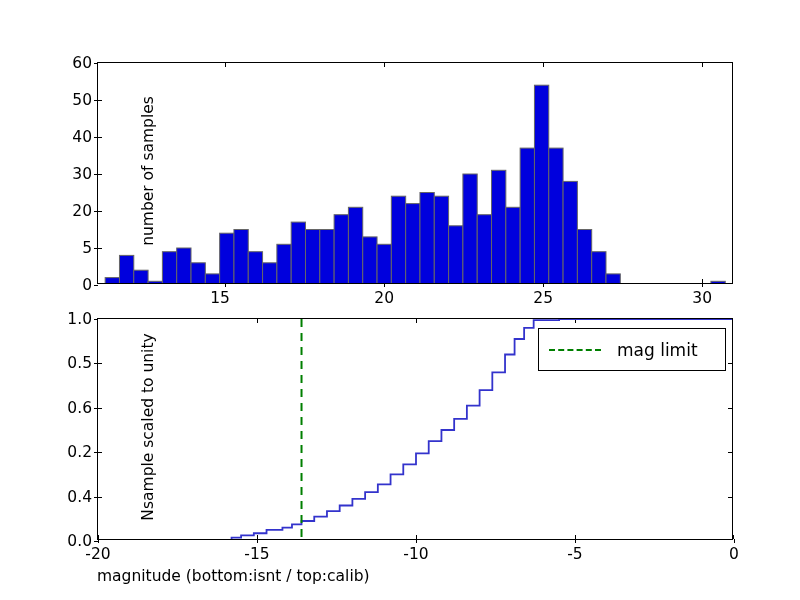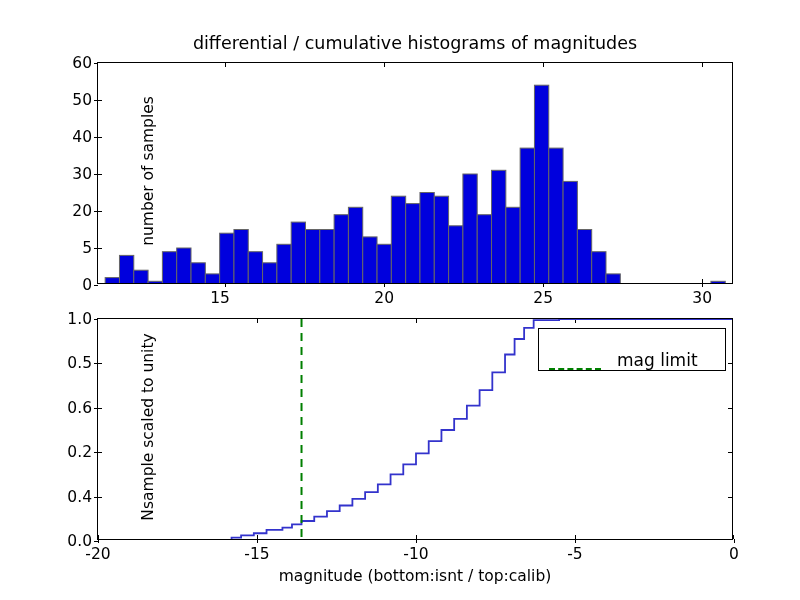--- a/index.html
+++ b/index.html
@@ -152,59 +152,57 @@
     left: -61px;
     top: 50%;
     width: 222px;
     margin-top: -11px;
   }
   #xlabel-bottom {
     position: absolute;
     left: 97px;
     top: 567px;
     width: 636px;
-    text-align: center;
     font-size: 15.5px;
     color: #000000;
     white-space: nowrap;
   }
 
   
   #legend {
     position: absolute;
     box-sizing: border-box;
     left: 440px;
     top: 9px;
     width: 188px;
     height: 43px;
     border: 1px solid #000000;
     background: #ffffff;
     display: flex;
-    align-items: flex-end;
+    align-items: center;
     padding: 0 10px;
   }
   #legend-sample {
     width: 52px;
     height: 0;
     border-top: 2px dashed #007f00;
     flex: 0 0 auto;
   }
   #legend-label {
     margin-left: 16px;
     font-size: 17px;
     color: #000000;
     white-space: nowrap;
   }
 </style>
 </head>
 <body>
 
 <div id="figure">
 
-  <div id="plot-title">differential / cumulative histograms of magnitudes</div>
 
   <div class="axes" id="axes-top">
 
     <div class="ylabel" id="ylabel-top">number of samples</div>
 
     <div class="tick-y" style="top:222px"></div>
     <div class="ticklabel-y" style="top:222px">0</div>
     <div class="tick-y" style="top:185px"></div>
     <div class="ticklabel-y" style="top:185px">5</div>
     <div class="tick-y" style="top:148px"></div>

